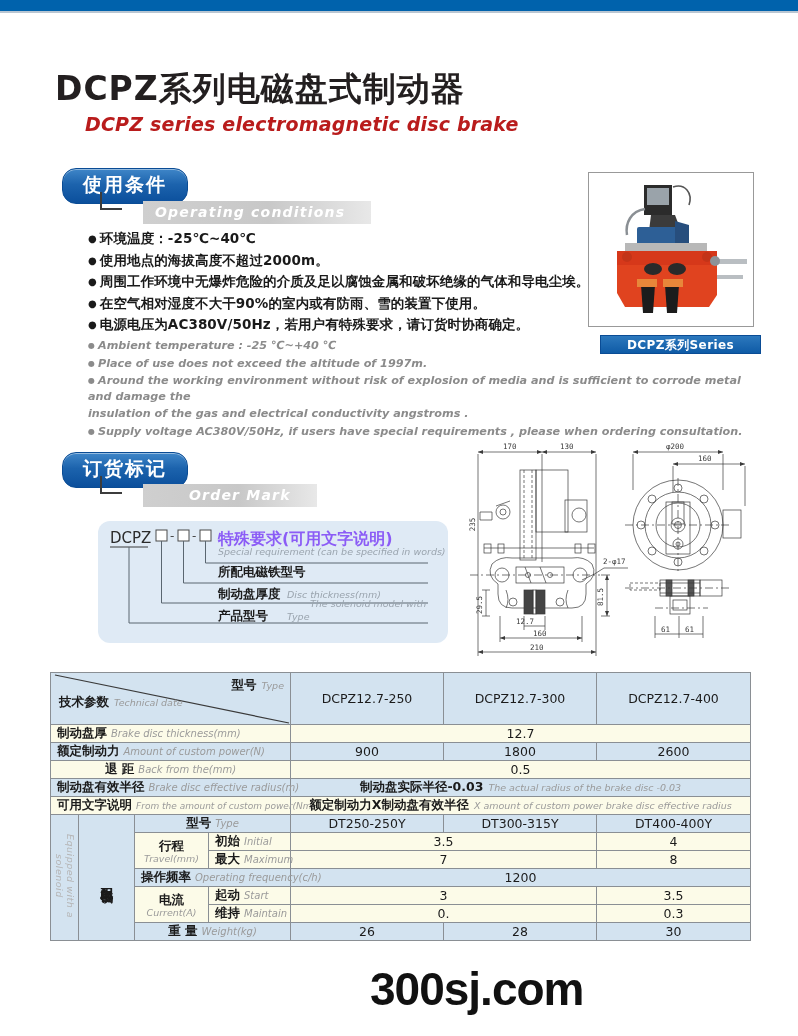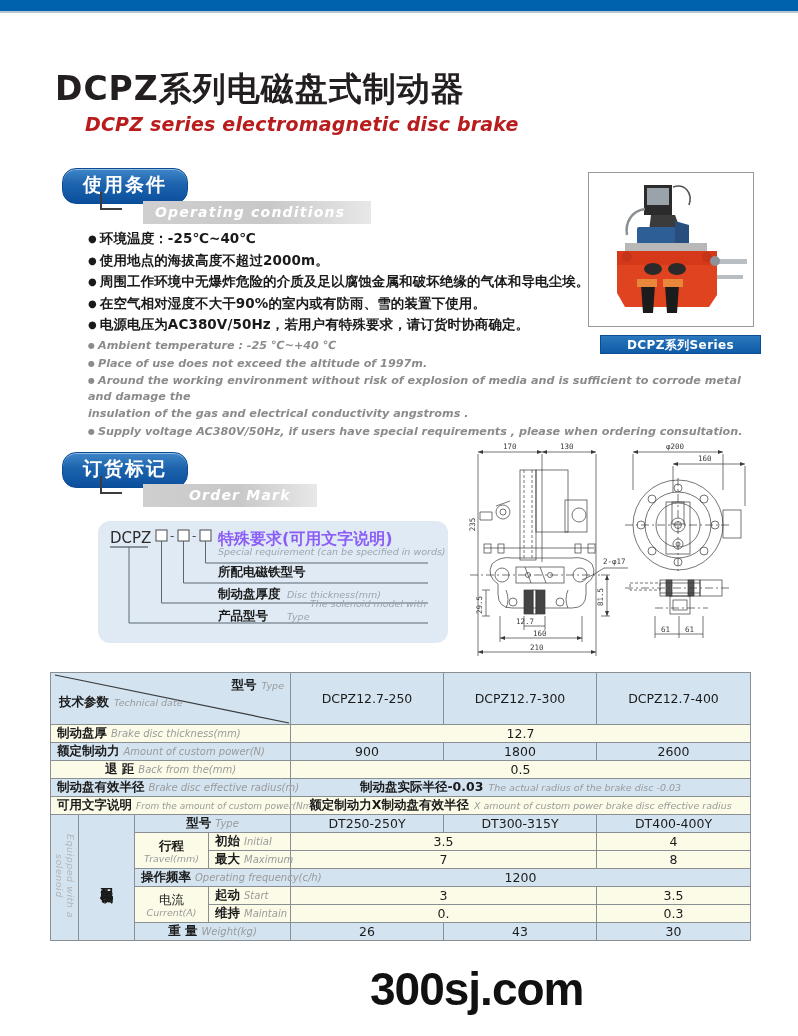--- a/index.html
+++ b/index.html
@@ -453,36 +453,36 @@
       <td class="c-cream">8</td>
     </tr>
 
     <tr>
       <td class="c-blue lab" colspan="2"><span>操作频率</span><span class="en">Operating frequency(c/h)</span></td>
       <td class="c-blue" colspan="3">1200</td>
     </tr>
 
     <tr>
       <td class="c-cream" rowspan="2">
-        <span class="stack2" style="font-weight:normal;">电流</span>
+        <span class="stack2" style="font-weight:bold;">电流</span>
         <span class="en2" style="font-style:italic;color:#9a9a9a;font-size:9.5px;display:block;">Current(A)</span>
       </td>
       <td class="c-cream lab"><span>起动</span><span class="en">Start</span></td>
       <td class="c-cream" colspan="2">3</td>
       <td class="c-cream">3.5</td>
     </tr>
 
     <tr>
       <td class="c-cream lab"><span>维持</span><span class="en">Maintain</span></td>
       <td class="c-cream" colspan="2">0.</td>
       <td class="c-cream">0.3</td>
     </tr>
 
     <tr>
       <td class="c-blue lab ctr" colspan="2"><span>重 量</span><span class="en">Weight(kg)</span></td>
       <td class="c-blue">26</td>
-      <td class="c-blue">43</td>
+      <td class="c-blue">28</td>
       <td class="c-blue">30</td>
     </tr>
   </tbody>
 </table>
 
 <div class="watermark">300sj.com</div>
 
 </body></html>

